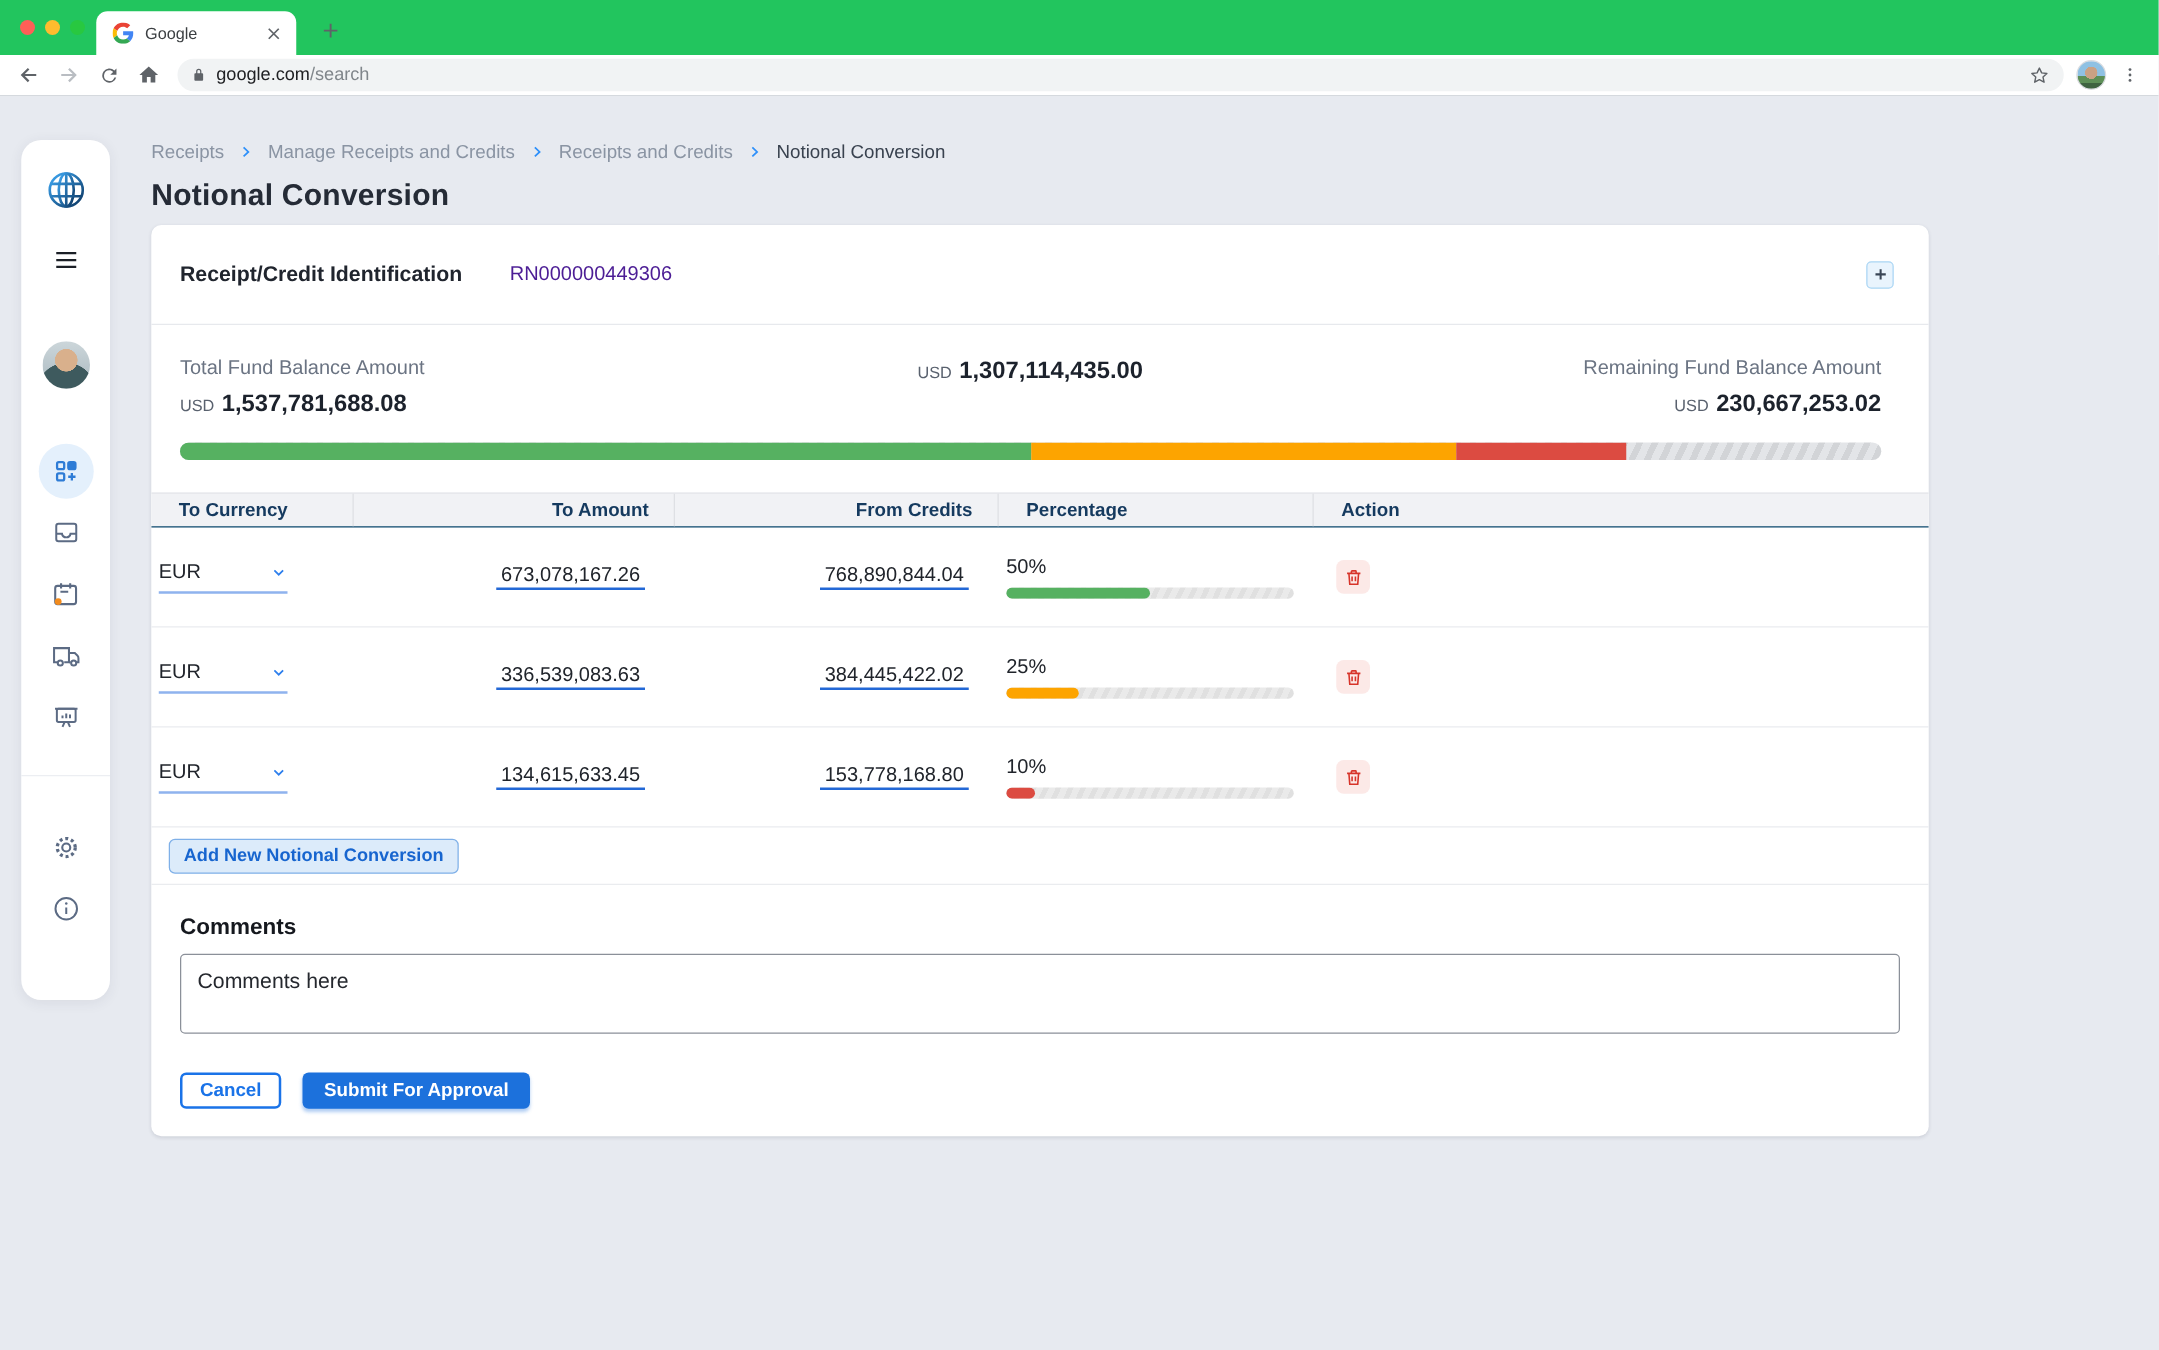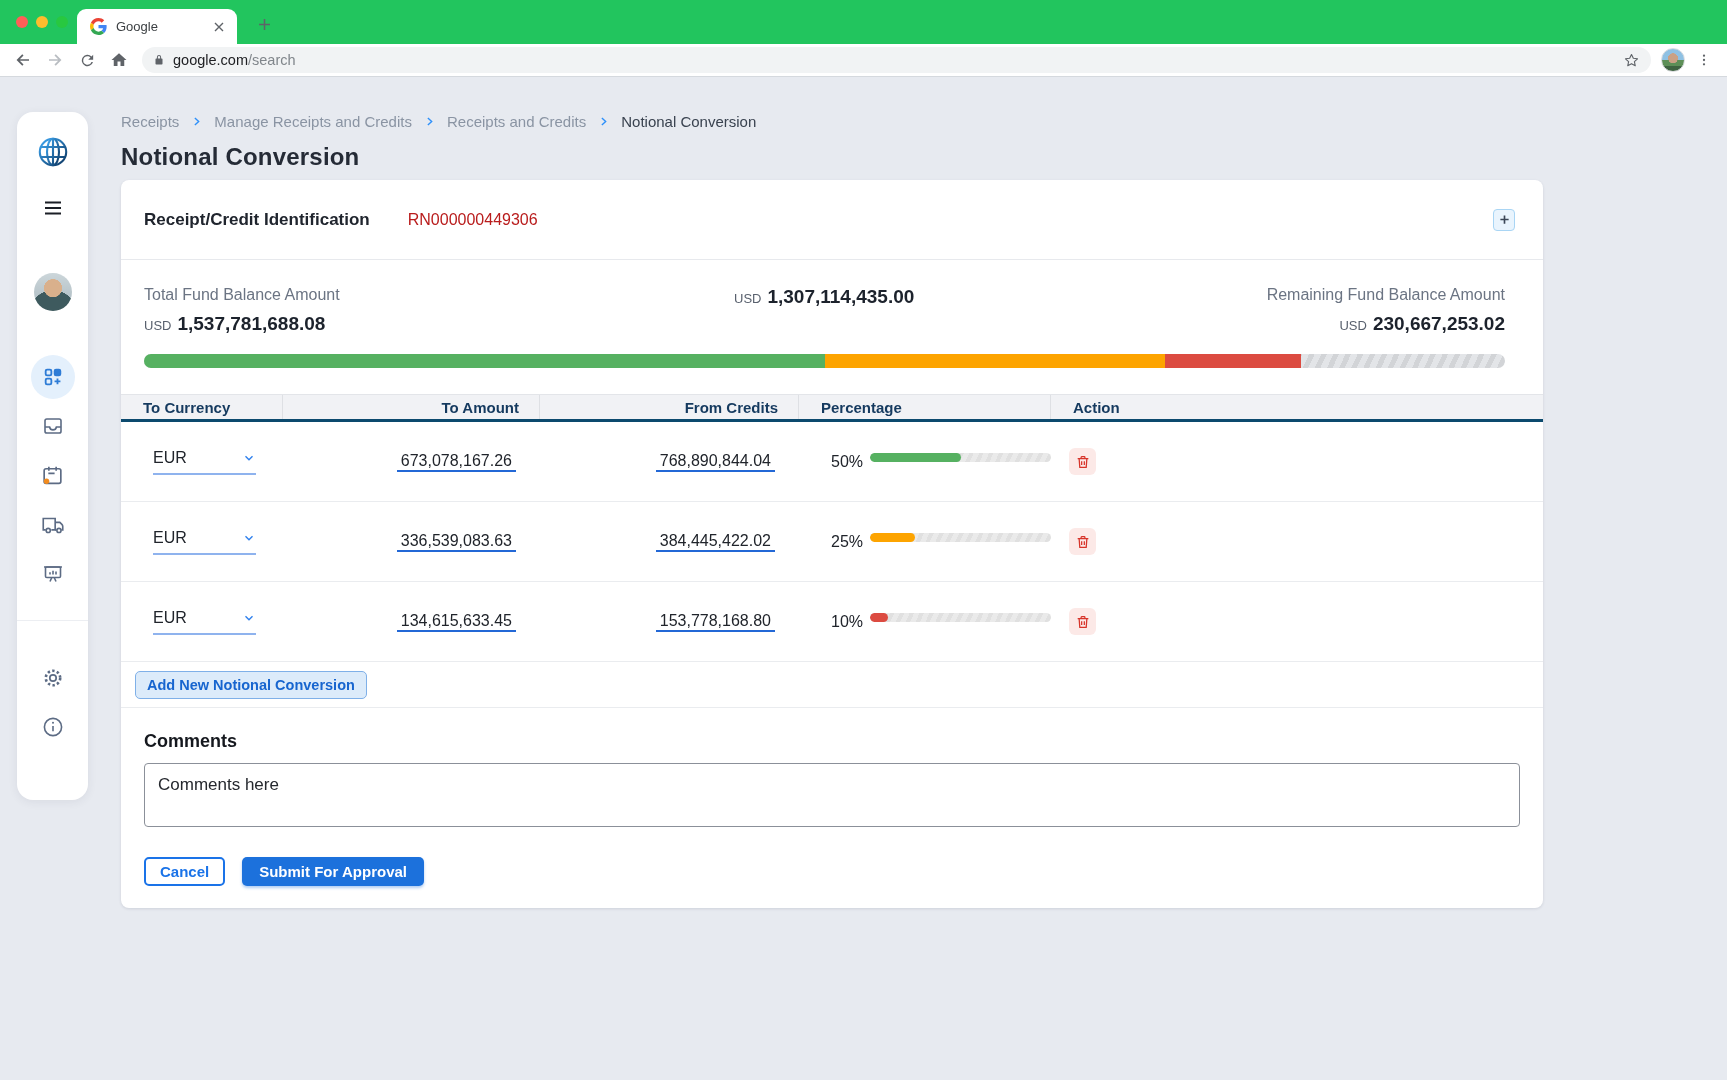--- a/index.html
+++ b/index.html
@@ -62,55 +62,55 @@
   .breadcrumb .crumb { cursor:pointer; }
   .breadcrumb .current { color:#39424F; }
   .page-title { margin-top:13px; font-size:24px; font-weight:bold; color:#252B36; letter-spacing:.2px; }
 
   .card { margin-top:9px; width:1422px; background:#FFFFFF; border-radius:8px;
           box-shadow:0 1px 3px rgba(35,45,65,.12); overflow:hidden; }
 
   .card-header { height:80px; display:flex; align-items:center; padding:0 28px 0 23px;
                  border-bottom:1px solid #E7E9ED; }
   .ident-label { font-size:17px; font-weight:bold; color:#20252E; }
-  .ident-value { margin-left:38px; font-size:16px; color:#b91c1c; }
+  .ident-value { margin-left:38px; font-size:16px; color:#4c1d95; }
   .plus-btn { margin-left:auto; width:22px; height:22px; background:#E9F4FD; border:1px solid #A9D5F4;
               border-radius:4px; display:flex; align-items:center; justify-content:center; cursor:pointer; }
 
   .summary { padding:26px 38px 0 23px; display:flex; }
   .sum-col { display:flex; flex-direction:column; gap:9px; }
   .sum-col.c1 { width:590px; }
   .sum-col.c2 { flex:1; }
   .sum-col.c3 { text-align:right; }
   .sum-label { font-size:16px; color:#6B7483; }
   .sum-cur { font-size:13px; color:#59616E; margin-right:6px;margin-top:32px; }
   .sum-amount { font-size:19px; font-weight:bold; color:#1C222C; }
 
   .fundbar { margin:19px 38px 0 23px; height:14px; border-radius:7px; overflow:hidden; display:flex;
              background:repeating-linear-gradient(115deg,#D2D4D7 0 5px,#E3E5E8 5px 11px); }
   .fundbar .seg { height:100%; }
 
   
   .ntable { margin-top:26px; }
   .thead { display:grid; grid-template-columns:162px 257px 259px 252px 1fr; height:28px;
-           background:#F1F2F5; border-top:1px solid #E3E5E9; border-bottom:3px solid #0c4a6e;
+           background:#F1F2F5; border-top:1px solid #E3E5E9; border-bottom:1px solid #0c4a6e;
            font-size:15px; font-weight:bold; color:#153A5F; align-items:center;margin-top:24px; }
   .thead > div { padding:0 20px 0 22px; border-right:1px solid #DEE0E4; height:100%; display:flex; align-items:center; }
   .thead > div:last-child { border-right:none; }
   .thead .num { justify-content:flex-end; }
   .trow { display:grid; grid-template-columns:162px 257px 259px 252px 1fr; height:80px;
           border-bottom:1px solid #EAECEF; align-items:center; }
-  .cell { padding-left:32px; }
+  .cell { padding-left:6px; }
   .cell.num { padding:0 24px 0 0; text-align:right; }
   .select-box { display:inline-flex; align-items:center; justify-content:space-between; width:103px;
                 border-bottom:2px solid #8FB3EE; padding-bottom:6px; cursor:pointer; }
   .select-box .val { font-size:16px; color:#20242B; }
   .amount-input { display:inline-block; font-size:16px; color:#20242B; border-bottom:2px solid #2368D6;
                   padding:0 4px 0 4px; cursor:text; }
-  .pct-wrap { display:flex; gap:7px; }
+  .pct-wrap { display:flex; flex-direction:column; gap:7px; }
   .pct-label { font-size:16px; color:#20242B; }
   .pct-track { width:230px; height:9px; border-radius:5px; overflow:hidden;
                background:repeating-linear-gradient(115deg,#E0E0E0 0 4px,#EAEAEA 4px 9px); }
   .pct-fill { height:100%; border-radius:5px; }
   .trash-btn { margin-left:18px; width:27px; height:27px; background:#FCE9E7; border:none; border-radius:6px;
                display:flex; align-items:center; justify-content:center; cursor:pointer; }
 
   .add-row { height:46px; display:flex; align-items:center; padding-left:14px; border-bottom:1px solid #EAECEF; }
   .add-btn { background:#DCEBFA; border:1px solid #7FB0E8; color:#1765CF; font-weight:bold;
              font-size:14.5px; padding:5px 11px; border-radius:5px; cursor:pointer;

